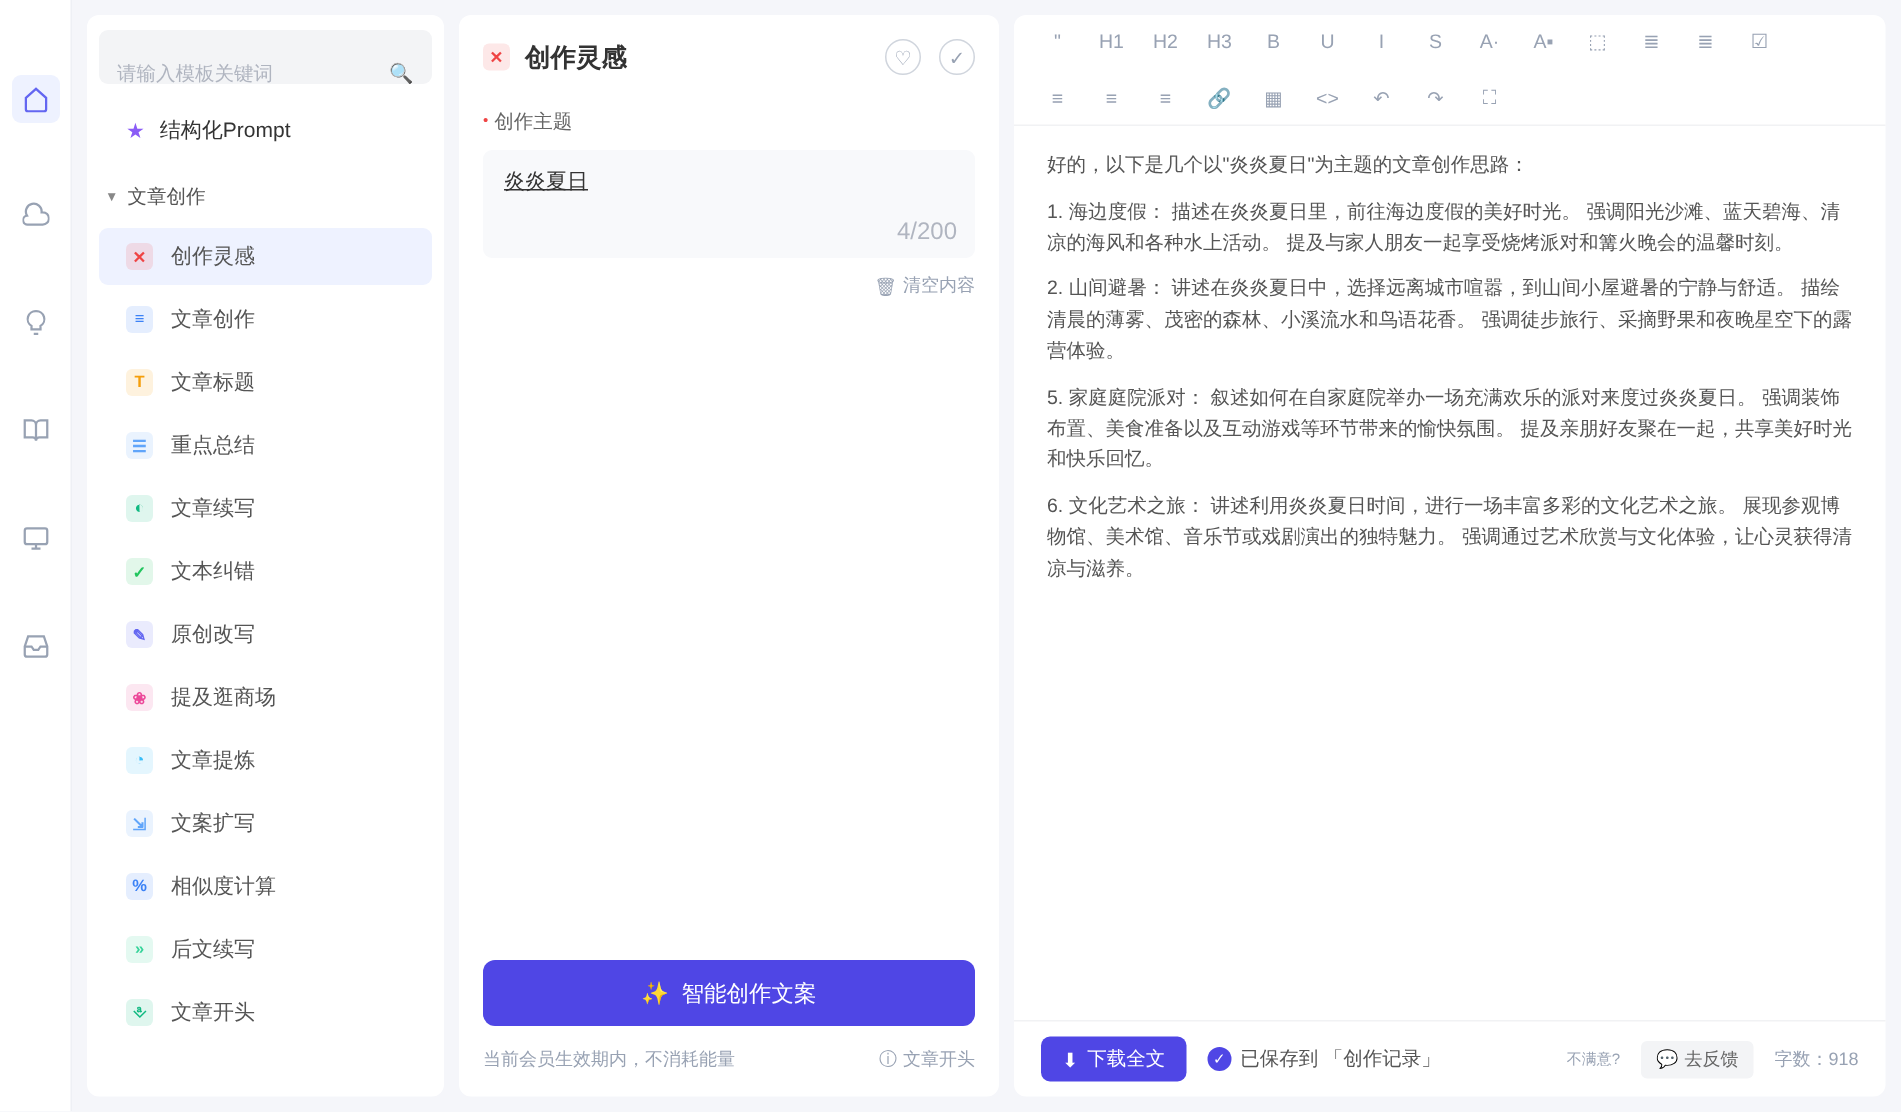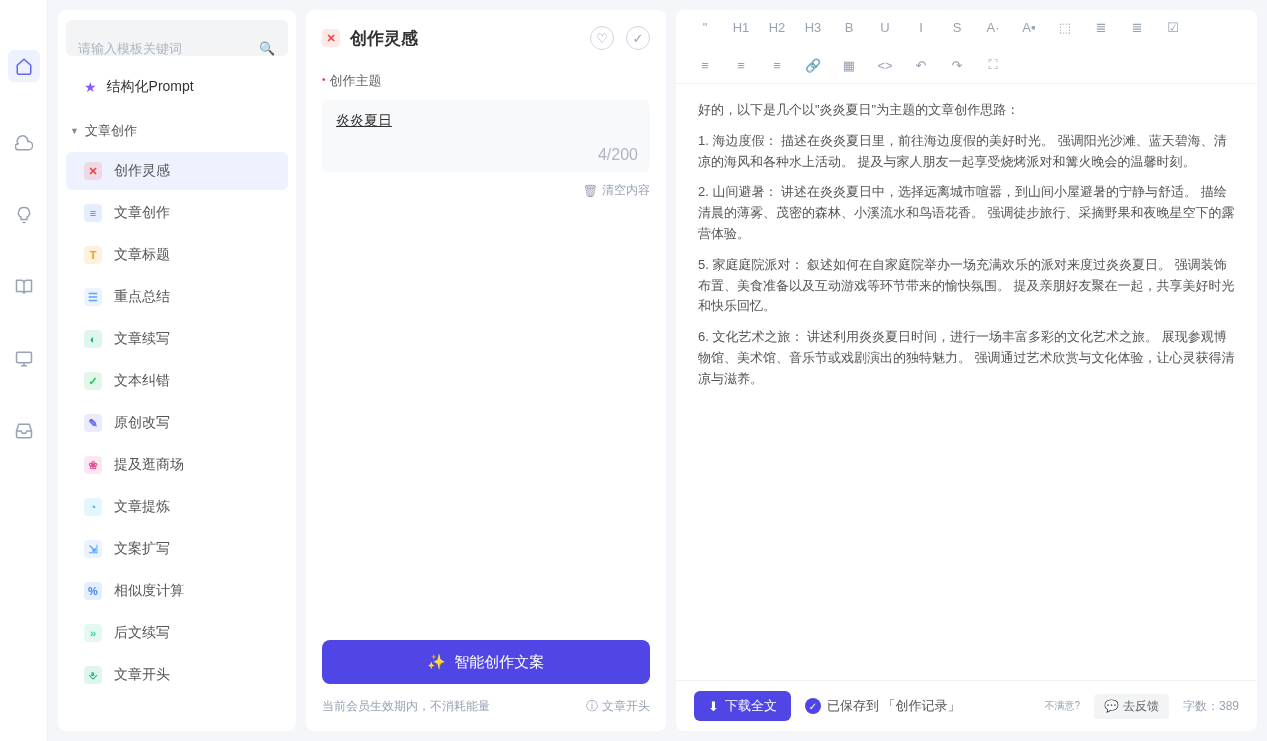--- a/index.html
+++ b/index.html
@@ -239,16 +239,16 @@
       <span class="saved-badge">✓</span>
       <span>已保存到 「创作记录」</span>
     </div>
     <div class="ef-spacer"></div>
     <span class="unsat">不满意?</span>
     <button class="feedback-btn">
       <span>💬</span>
       <span>去反馈</span>
     </button>
     <span class="wc">
-      <span>字数：</span><span>389</span>
+      <span>字数：</span><span>918</span>
     </span>
   </div>
 </div>
 
 </body></html>

